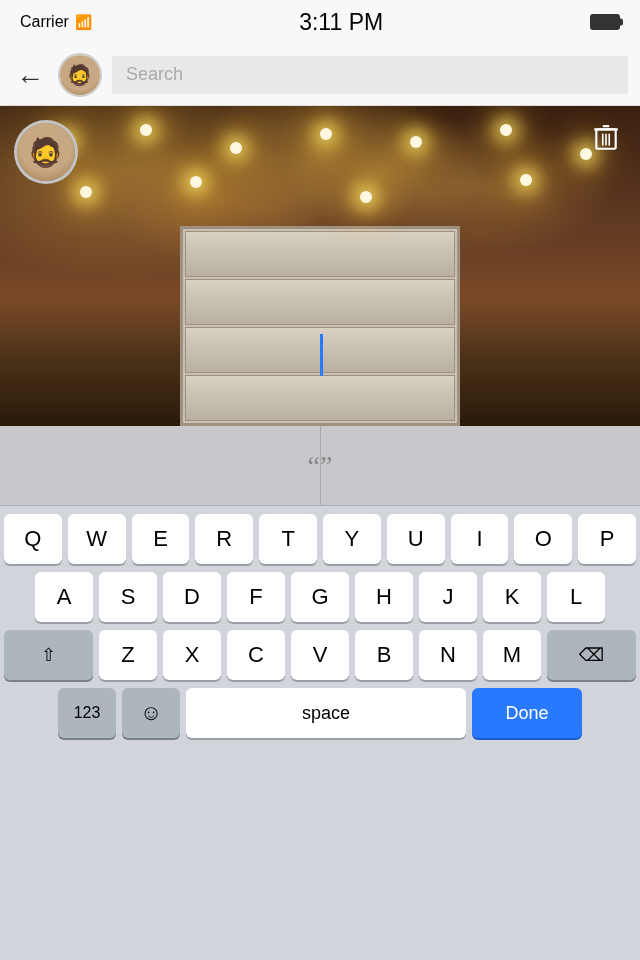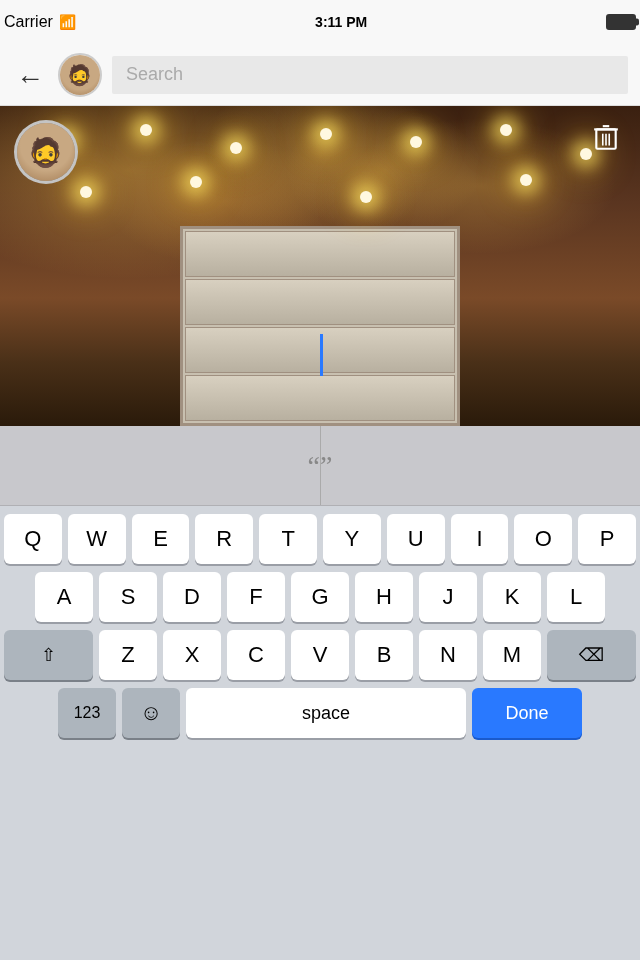--- a/index.html
+++ b/index.html
@@ -12,35 +12,35 @@
       background: #d1d5db;
     }
 
     
     .status-bar {
       height: 44px;
       background: #f8f8f8;
       display: flex;
       align-items: center;
       justify-content: space-between;
-      padding: 0 4px;
+      padding: 0 20px;
     }
     .status-carrier {
       font-size: 16px;
       font-weight: 500;
       display: flex;
       align-items: center;
       gap: 6px;
     }
     .wifi-icon {
       font-size: 14px;
     }
     .status-time {
-      font-size: 14px;
-      font-weight: 700;
+      font-size: 23px;
+      font-weight: 400;
     }
     .battery-icon {
       width: 30px;
       height: 16px;
       border: 2px solid #333;
       border-radius: 3px;
       position: relative;
       background: #333;
     }
     .battery-icon::after {

